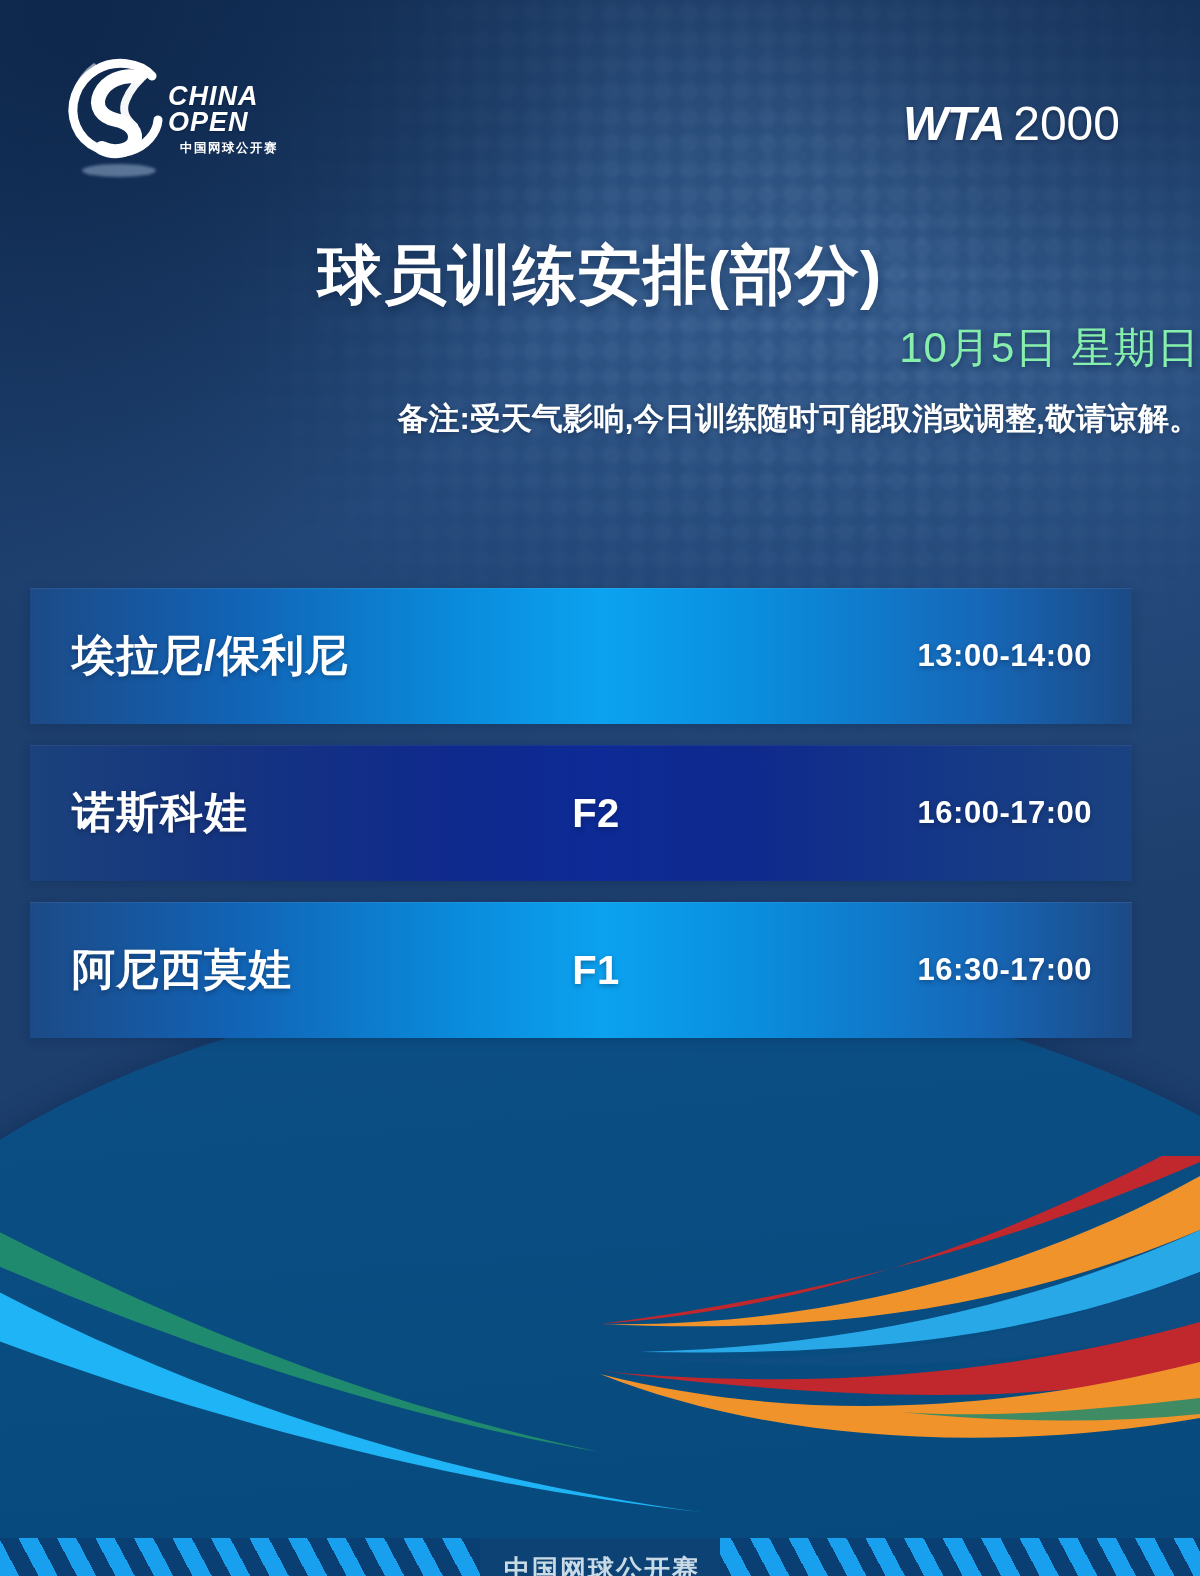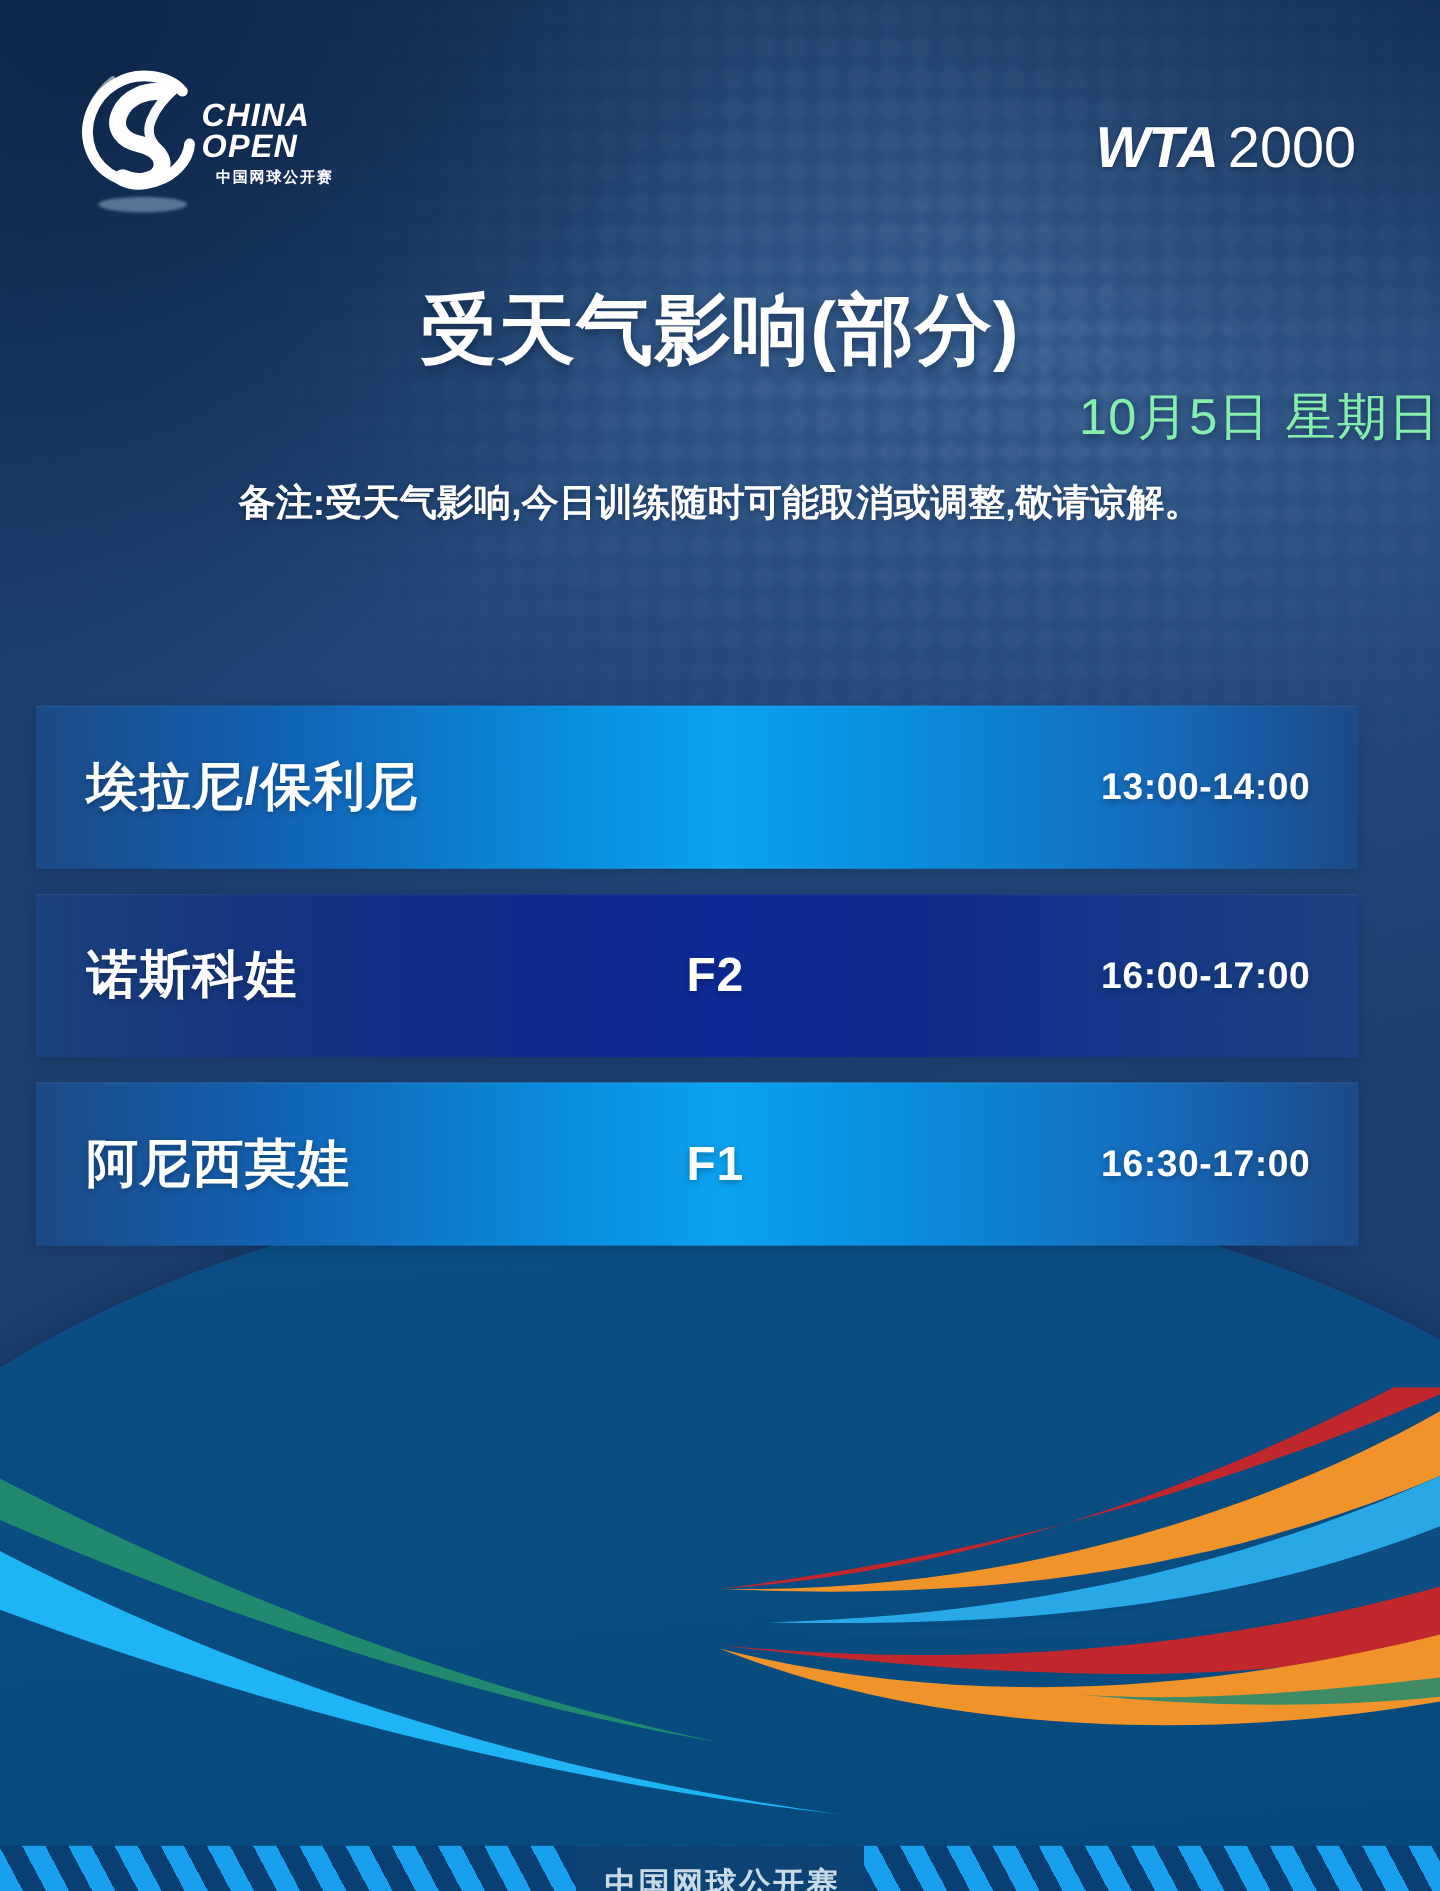--- a/index.html
+++ b/index.html
@@ -111,21 +111,21 @@
     margin-top: 4px;
     margin-left: 12px;
     color: #ffffff;
     font-size: 12.5px;
     font-weight: 700;
     letter-spacing: 1.5px;
   }
 
   .wta {
     position: absolute;
-    right: 70px; top: 96px;
+    right: 80px; top: 96px;
     display: flex;
     align-items: baseline;
     gap: 9px;
   }
   .wta-mark {
     color: #ffffff;
     font-size: 48px;
     font-weight: 700;
     font-style: italic;
     letter-spacing: -1.5px;
@@ -162,20 +162,21 @@
     text-shadow: 0 2px 6px rgba(4,22,50,.45);
     text-align: right;
   }
   .title-note {
     margin-top: 22px;
     color: #ffffff;
     font-size: 31px;
     font-weight: 700;
     letter-spacing: 0px;
     text-shadow: 0 2px 5px rgba(4,22,50,.45);
+    text-align: right;
   }
 
   
   .schedule {
     position: absolute;
     left: 30px; top: 588px;
     width: 1102px;
   }
   .row {
     position: relative;
@@ -306,21 +307,21 @@
     </div>
 
     <div class="wta">
       <span class="wta-mark">WTA</span>
       <span class="wta-num">2000</span>
     </div>
 
   </div>
 
   <div class="titles">
-    <div class="title-main">受天气影响(部分)</div>
+    <div class="title-main">球员训练安排(部分)</div>
     <div class="title-date">10月5日 星期日</div>
     <div class="title-note">备注:受天气影响,今日训练随时可能取消或调整,敬请谅解。</div>
   </div>
 
   <div class="schedule">
 
     <div class="row row-bright">
       <span class="cell-player">埃拉尼/保利尼</span>
       <span class="cell-time">13:00-14:00</span>
     </div>

